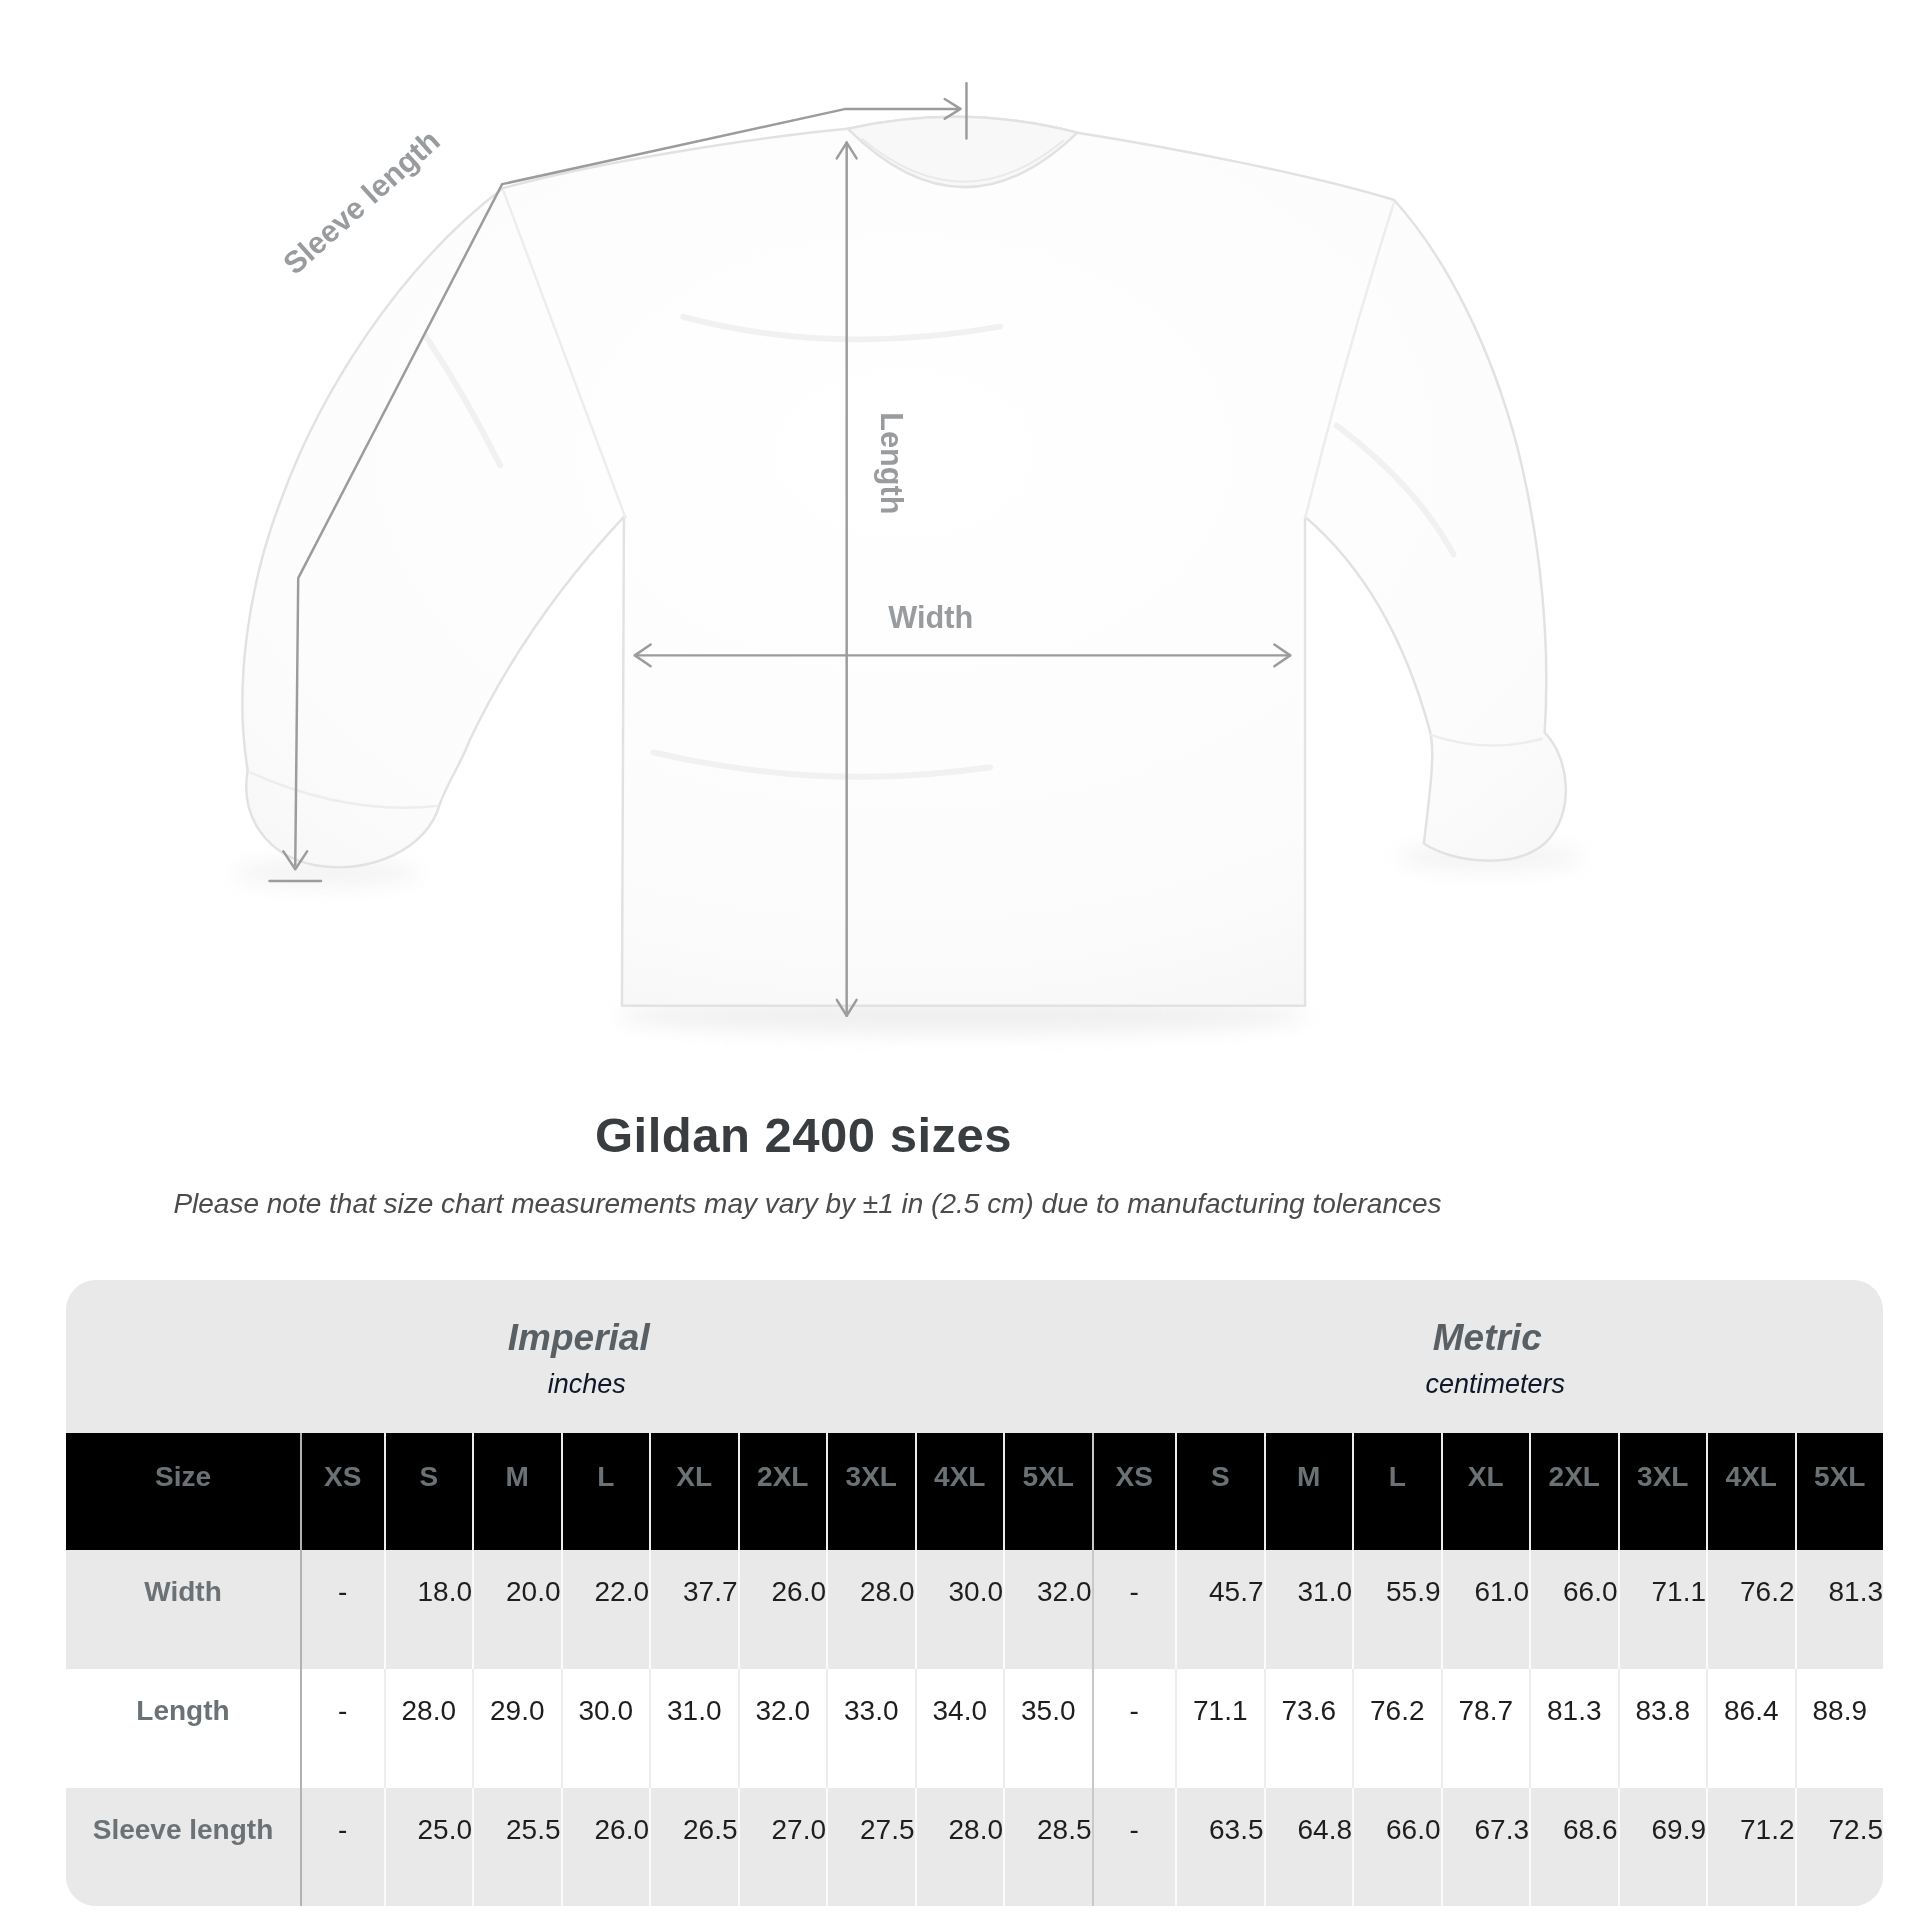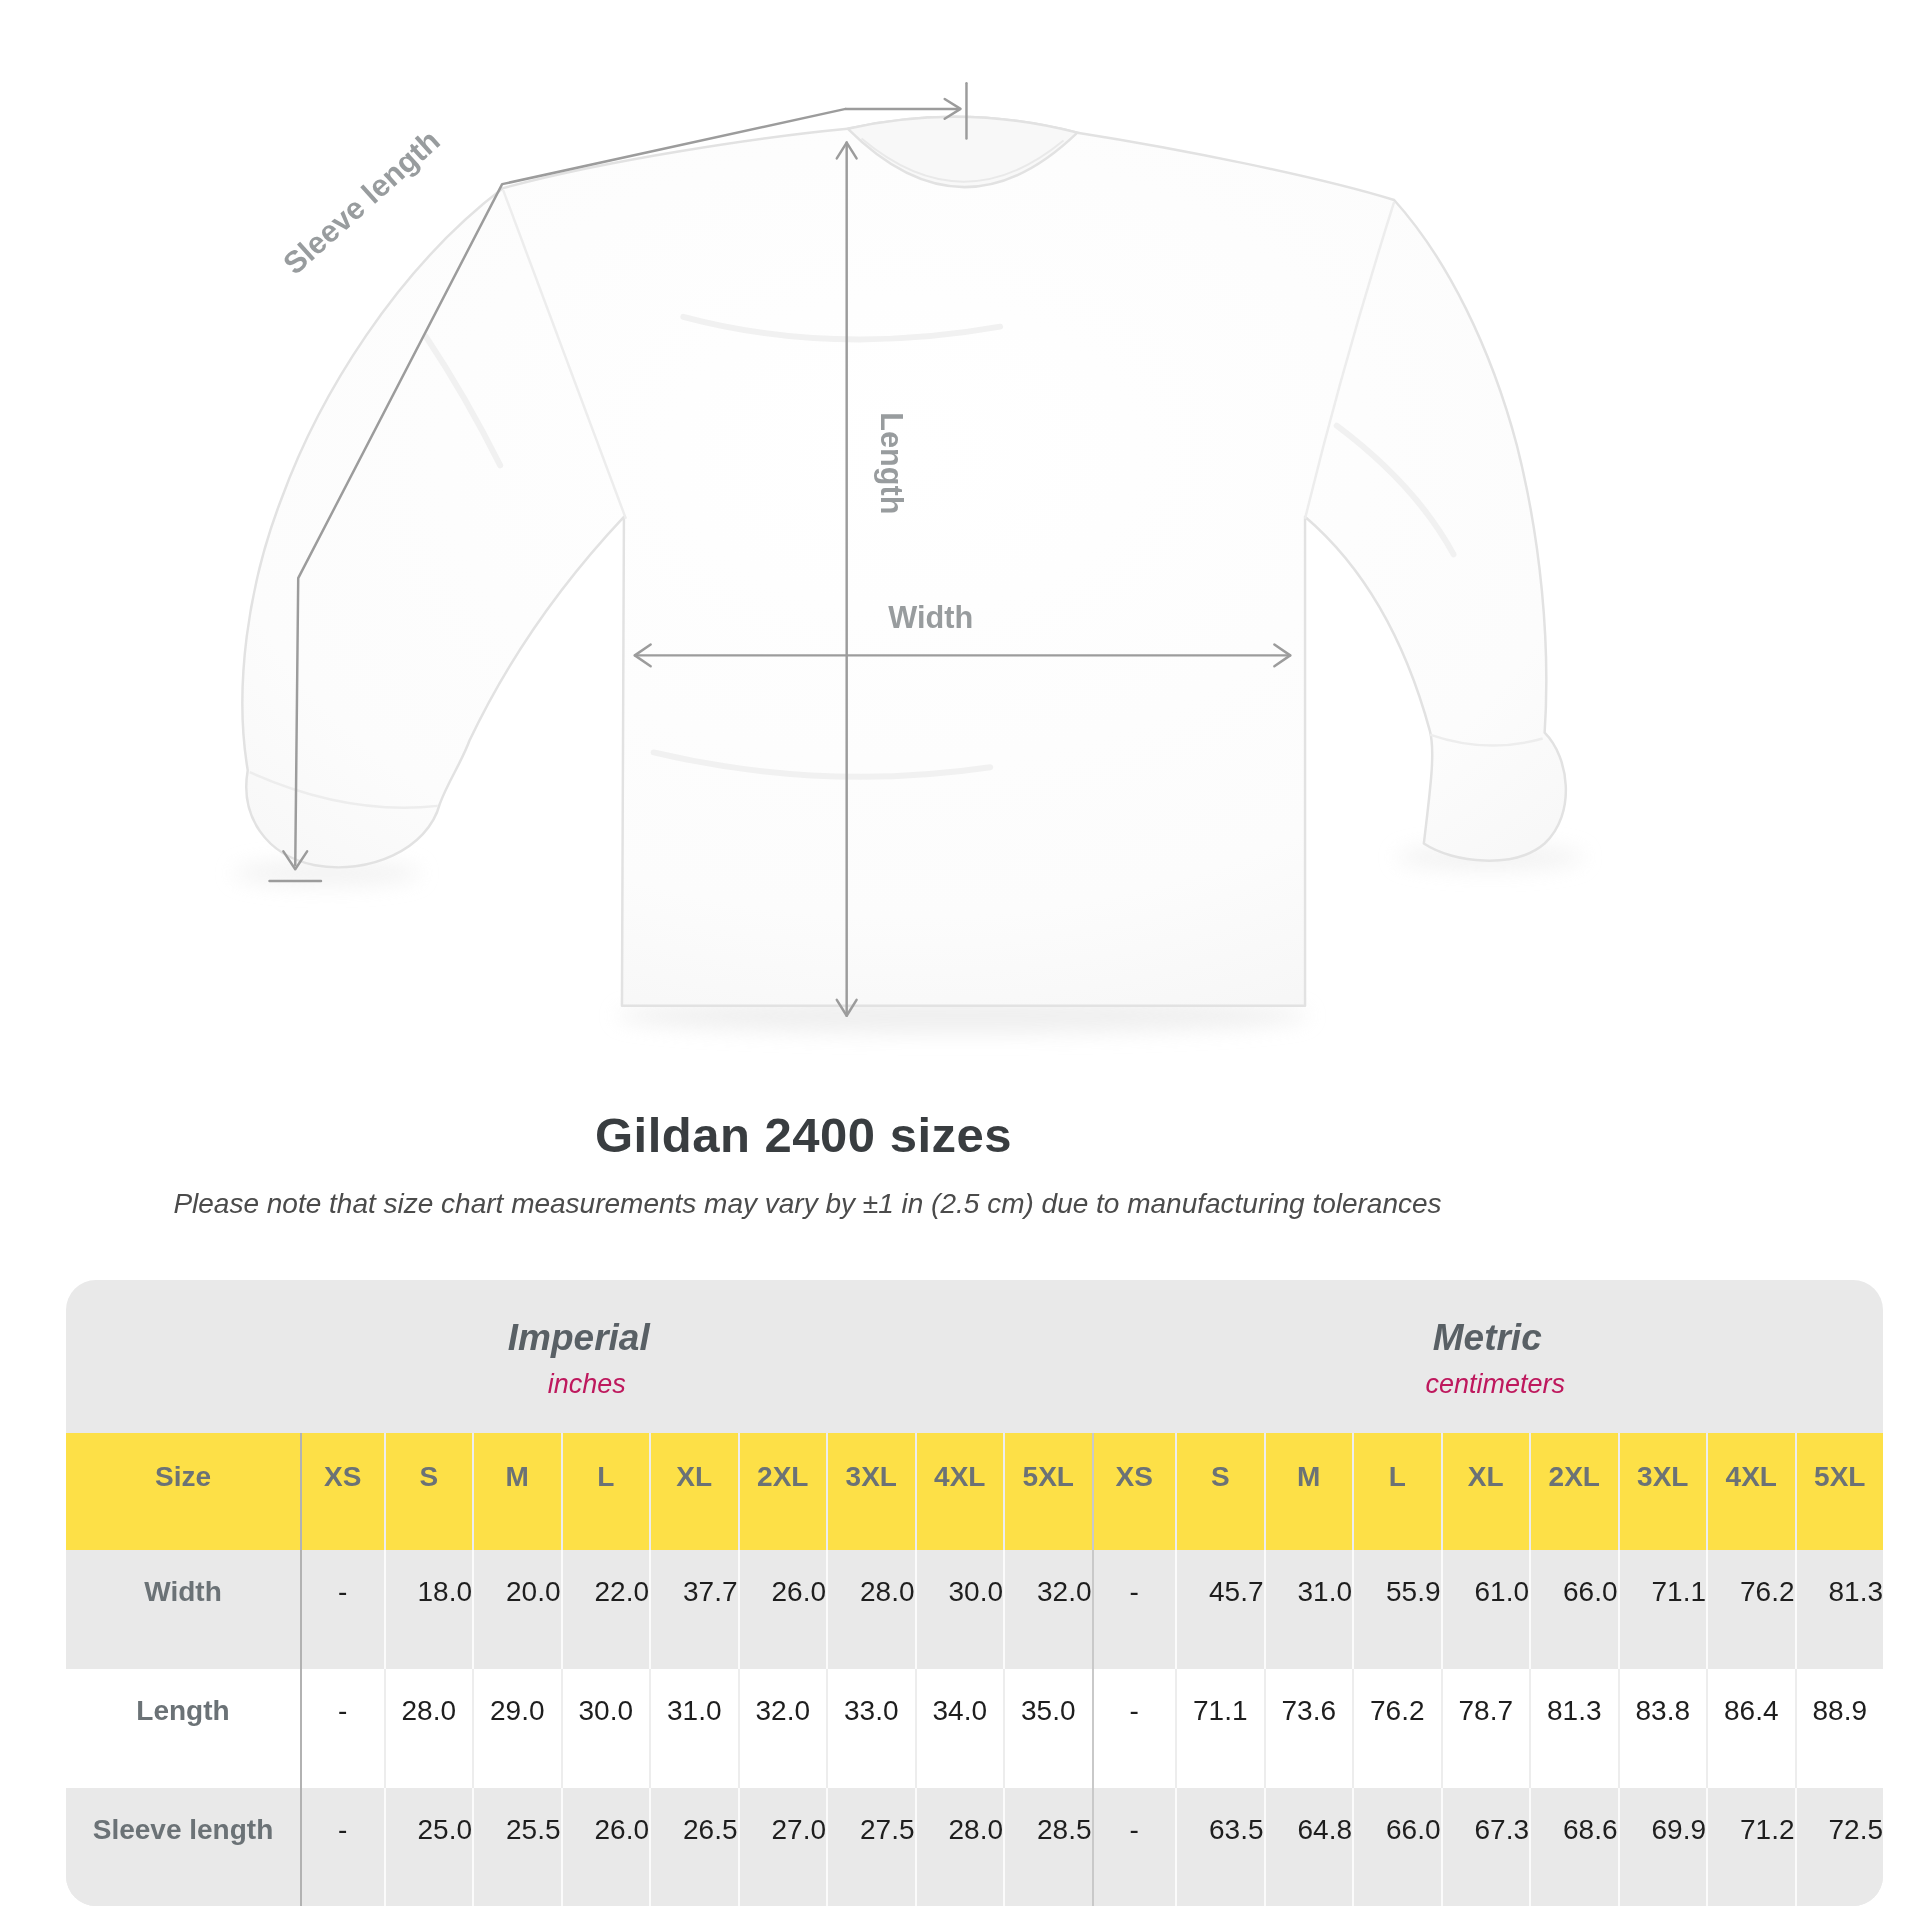--- a/index.html
+++ b/index.html
@@ -19,22 +19,22 @@
   
   .tbl{position:absolute;left:66px;top:1280px;width:1817px;height:626px;
     background:#e9e9e9;border-radius:30px;overflow:hidden;
     display:grid;grid-template-columns:234px repeat(18,1fr);
     grid-template-rows:153px 117px 119px 119px 118px;}
   .group{display:flex;flex-direction:column;align-items:center;justify-content:center;
     padding-top:4px;row-gap:10px;}
   .group-imperial{grid-column:1 / 11;}
   .group-metric{grid-column:11 / 20;}
   .g-label{font-size:37px;font-weight:bold;font-style:italic;color:#596065;}
-  .g-sub{font-size:27px;font-style:italic;color:#be185d;margin-left:16px;}
-  .th{background:#fde047;display:flex;justify-content:center;align-items:flex-start;
+  .g-sub{font-size:27px;font-style:italic;color:#0f172a;margin-left:16px;}
+  .th{background:#000000;display:flex;justify-content:center;align-items:flex-start;
     padding-top:28px;font-weight:bold;font-size:28px;color:#6b7276;}
   .cell{display:flex;justify-content:center;align-items:flex-start;
     padding-top:26px;font-size:28px;color:#1e1e1e;}
   .cell.gray{background:#e9e9e9;}
   .cell.white{background:#ffffff;}
   .label-cell{font-weight:bold;color:#6b7276;font-size:28px;}
   .sep-light{border-left:2px solid #ededed;}
   .sep-white{border-left:2px solid #fbfbfb;padding-left:32px;}
   .sep-label{border-left:2px solid #b2b2b2;}
   .sep-group{border-left:2px solid #c9c9c9;}

